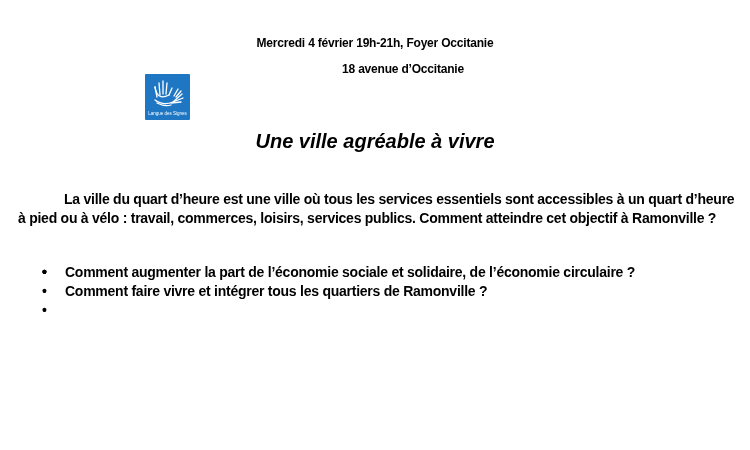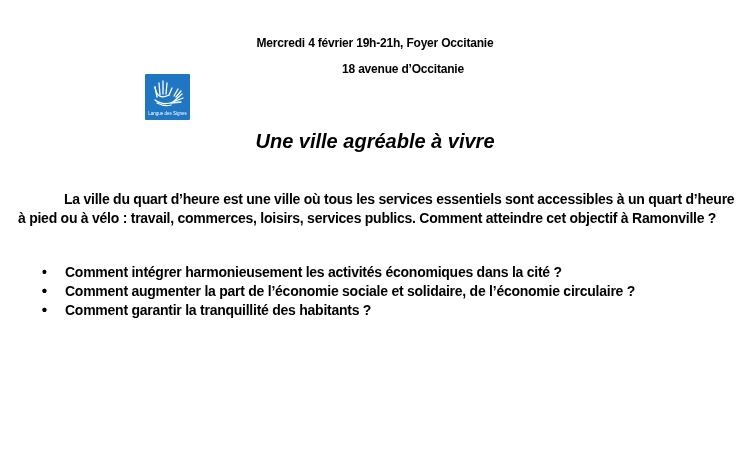--- a/index.html
+++ b/index.html
@@ -128,18 +128,18 @@
     <path d="M27 20 L32 14"></path>
   </svg>
   <div class="logo-caption">Langue des Signes</div>
 </div>
 
 <div class="subtitle">Une ville agréable à vivre</div>
 
 <p class="intro" style="margin:0;">La ville du quart d’heure est une ville où tous les services essentiels sont accessibles à un quart d’heure à pied ou à vélo : travail, commerces, loisirs, services publics. Comment atteindre cet objectif à Ramonville ?</p>
 
 <ul class="questions">
-  <li><span class="bullet">•</span><span>Comment intégrer harmonieusement les activités économiques dans la cité ?</span></li>
+  <li><span class="bullet">•</span></li>
   <li><span class="bullet">•</span></li>
   <li><span class="bullet">•</span><span>Comment augmenter la part de l’économie sociale et solidaire, de l’économie circulaire ?</span></li>
+  <li><span class="bullet">•</span><span>Comment faire vivre et intégrer tous les quartiers de Ramonville ?</span></li>
   <li><span class="bullet">•</span></li>
-  <li><span class="bullet">•</span><span>Comment garantir la tranquillité des habitants ?</span></li>
 </ul>
 
 </body></html>

